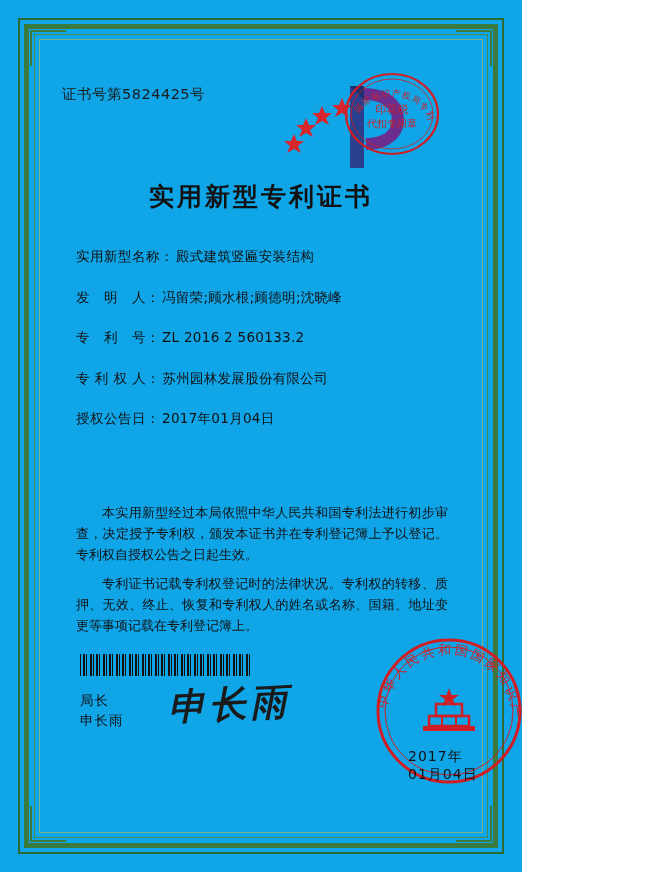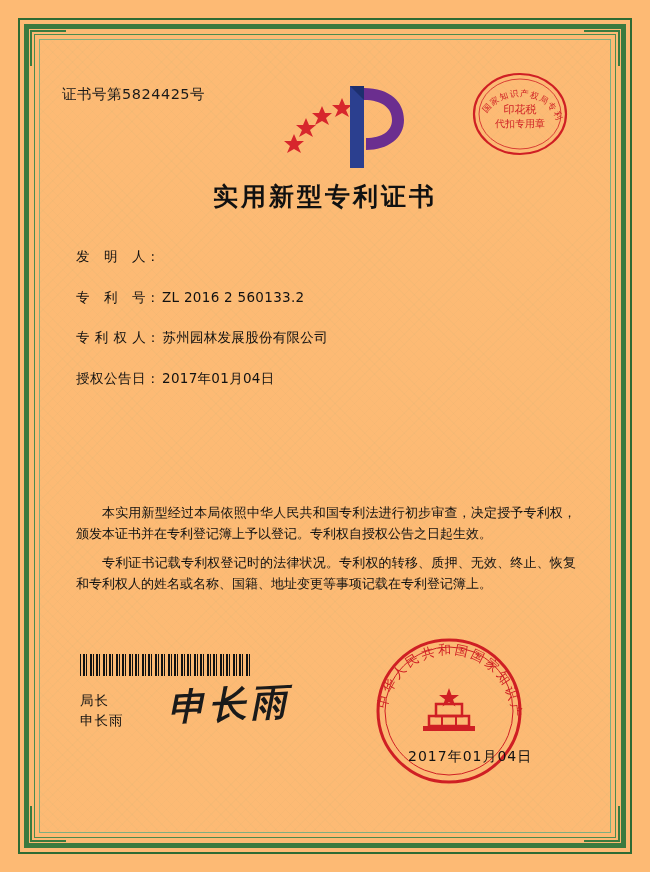--- a/index.html
+++ b/index.html
@@ -7,23 +7,23 @@
     padding: 0;
     background: #ffffff;
   }
   body {
     width: 650px;
     height: 872px;
     font-family: "DejaVu Sans", sans-serif;
   }
   .page {
     position: relative;
-    width: 650px;
+    width: 522px;
     height: 872px;
-    background: #fdba74;
+    background: #0ea5e9;
     overflow: hidden;
   }
   
   .frame-outer {
     position: absolute;
     left: 18px; top: 18px; right: 18px; bottom: 18px;
     border: 2px solid #2e6b33;
     box-sizing: border-box;
   }
   .frame-mid {
@@ -248,21 +248,26 @@
         </text>
         <text x="52" y="51" text-anchor="middle" font-size="11" fill="#cf1f24" font-family="DejaVu Sans, sans-serif">印花税</text>
         <text x="52" y="65" text-anchor="middle" font-size="10" fill="#cf1f24" font-family="DejaVu Sans, sans-serif">代扣专用章</text>
       </svg>
     </div>
 
     <div class="title">实用新型专利证书</div>
 
     <div class="fields">
       <div class="field-row">
+        <span class="field-label">实用新型名称：</span>
+        <span class="field-value">殿式建筑竖匾安装结构</span>
+      </div>
+      <div class="field-row">
         <span class="field-label">发　明　人：</span>
+        <span class="field-value">冯留荣;顾水根;顾德明;沈晓峰</span>
       </div>
       <div class="field-row">
         <span class="field-label">专　利　号：</span>
         <span class="field-value">ZL 2016 2 560133.2</span>
       </div>
       <div class="field-row">
         <span class="field-label">专 利 权 人：</span>
         <span class="field-value">苏州园林发展股份有限公司</span>
       </div>
       <div class="field-row">

